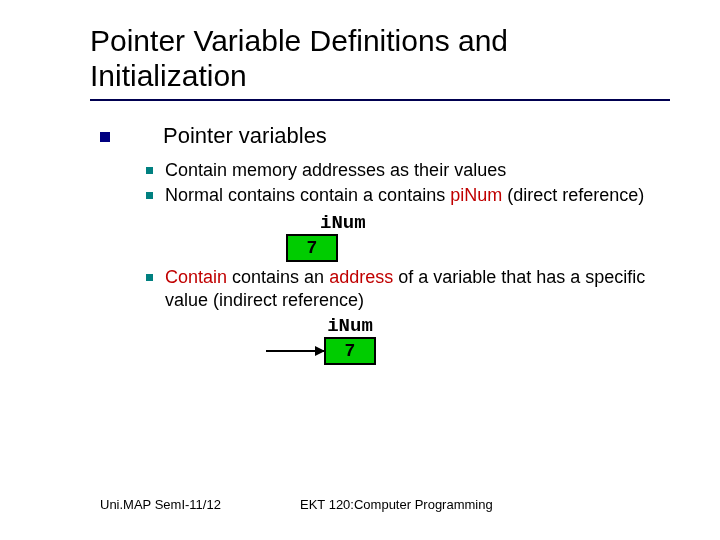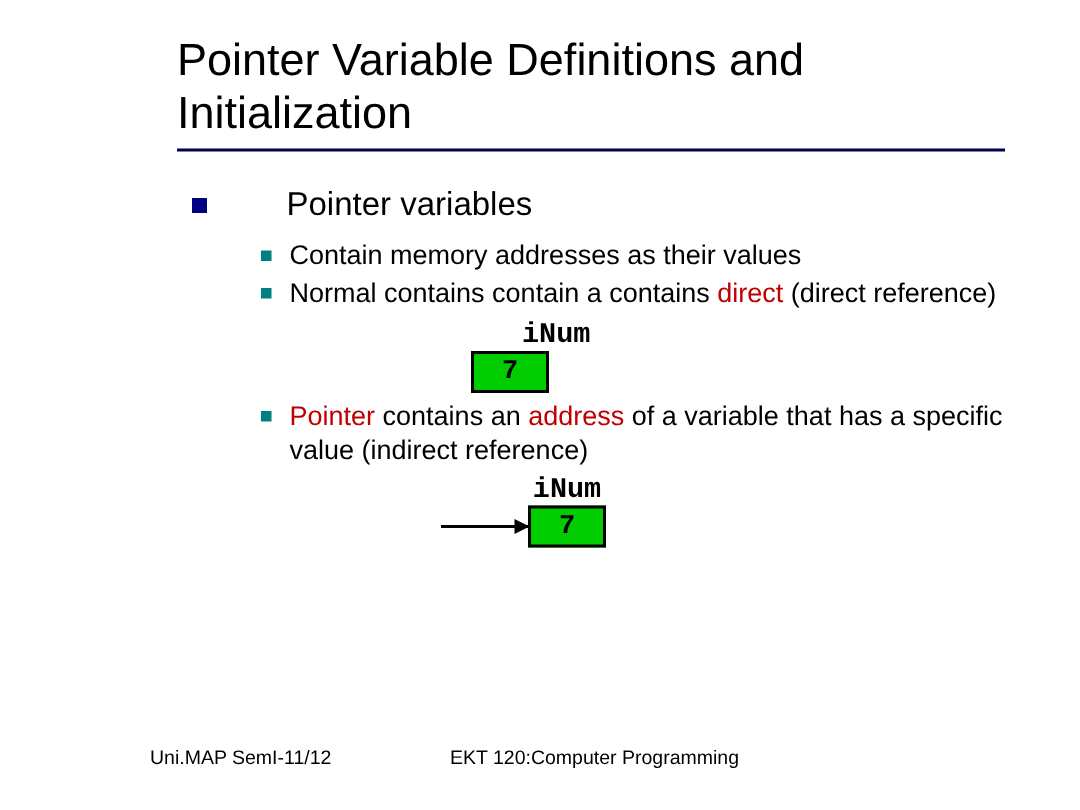--- a/index.html
+++ b/index.html
@@ -7,21 +7,20 @@
     width: 720px;
     height: 540px;
     background: #fff;
     font-family: Verdana, Geneva, sans-serif;
     color: #000;
     position: relative;
     overflow: hidden;
   }
   .slide {
     padding: 24px 50px 0 100px;
-    margin-left: 28px;
   }
   .title {
     font-size: 30px;
     line-height: 1.15;
     color: #000;
     font-weight: normal;
     padding-bottom: 6px;
     border-bottom: 2px solid #000050;
     margin-bottom: 22px;
     margin-left: -10px;
@@ -136,33 +135,33 @@
   </div>
 
   <div class="lvl2-wrap">
     <div class="lvl2">
       <span class="bullet"></span>
       <span class="txt">Contain memory addresses as their values</span>
     </div>
     <div class="lvl2">
       <span class="bullet"></span>
       <span class="txt">
-        <span>Normal contains</span><span> contain a contains </span><span class="red">direct</span><span> (direct reference)</span>
+        <span>Normal contains</span><span> contain a contains </span><span class="red">piNum</span><span> (direct reference)</span>
       </span>
     </div>
 
     <div class="diagram">
       <div class="var-label" style="margin-left:34px">iNum</div>
       <div class="box">7</div>
     </div>
 
     <div class="lvl2">
       <span class="bullet"></span>
       <span class="txt">
-        <span class="red">Pointer</span><span> contains an </span><span class="red">address</span><span> of a variable that has a specific value (indirect reference)</span>
+        <span class="red">Contain</span><span> contains an </span><span class="red">address</span><span> of a variable that has a specific value (indirect reference)</span>
       </span>
     </div>
 
     <div class="diagram2">
       <div class="arrow-line"></div>
       <div class="col">
         <div class="var-label">iNum</div>
         <div class="box">7</div>
       </div>
     </div>

